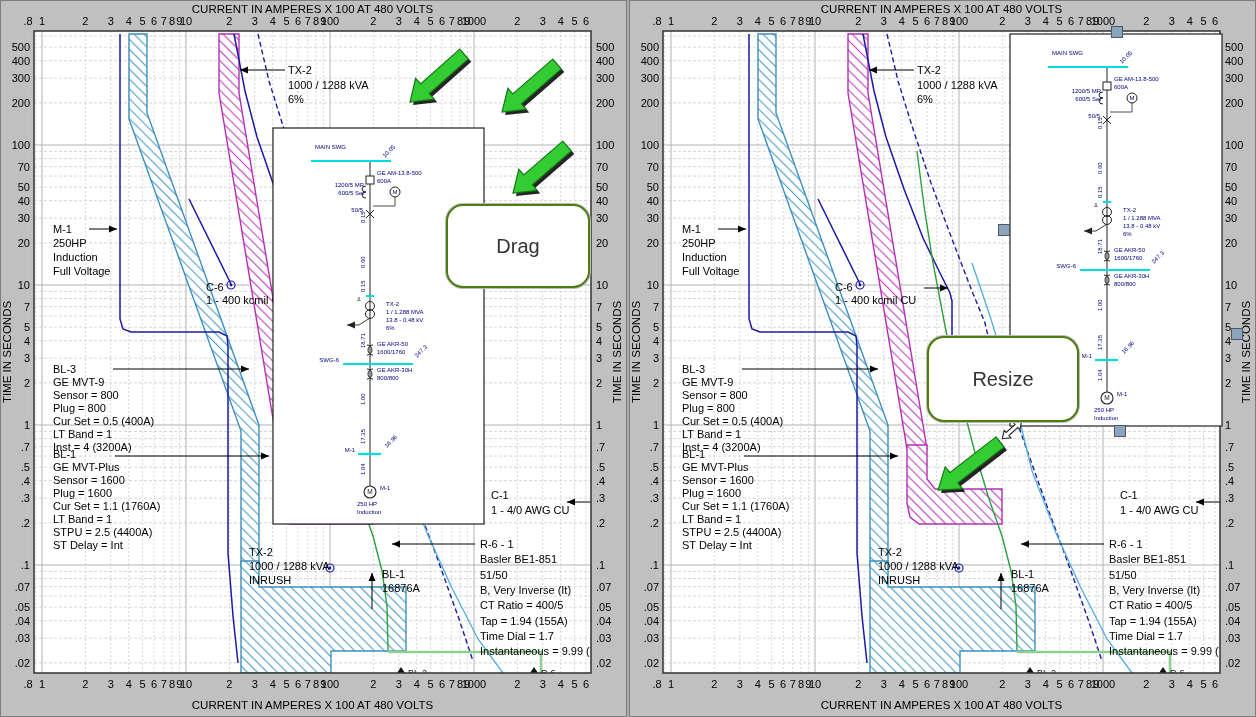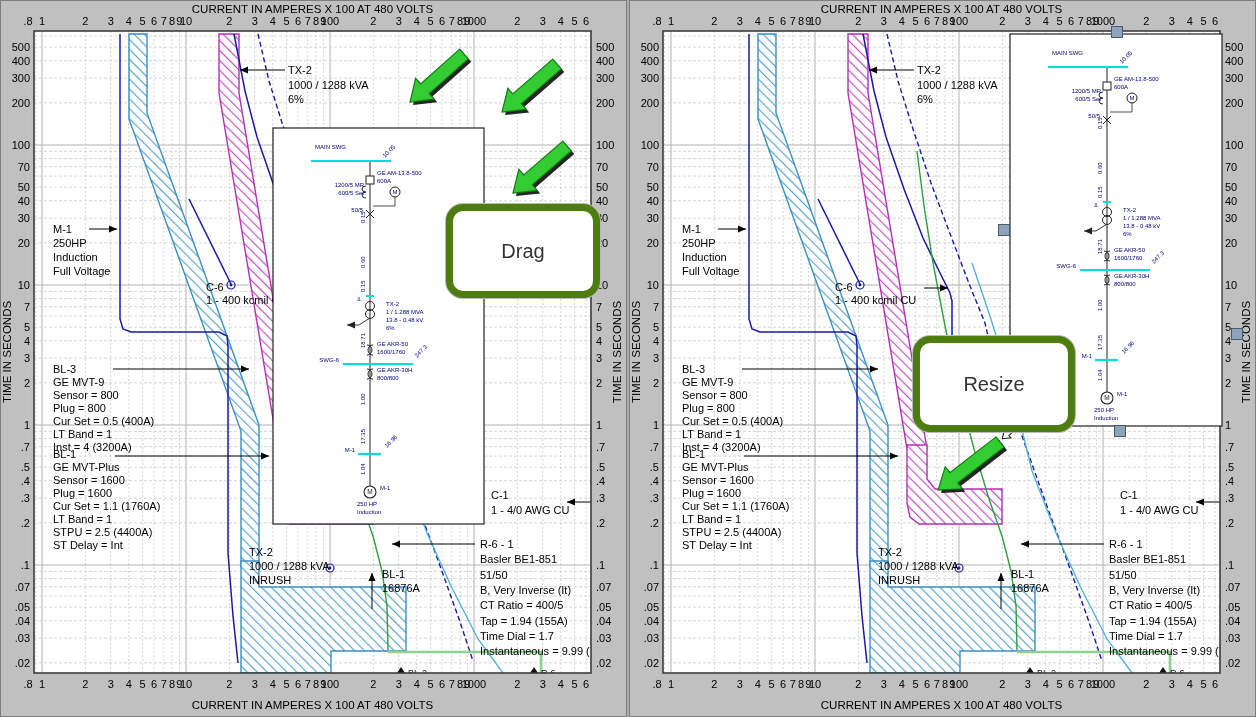--- a/index.html
+++ b/index.html
@@ -1,21 +1,21 @@
 <!DOCTYPE html>
 <html><head>
 <meta charset="utf-8">
 <style>
   html,body{margin:0;padding:0;background:#9e9e9e;width:1256px;height:717px;overflow:hidden;
     font-family:"Liberation Sans",sans-serif;}
   #app{position:relative;width:1256px;height:717px;background:#aaa;}
   .panel{position:absolute;top:0;width:627px;height:717px;background:#c0c0c0;
     border:1px solid #7e7e7e;box-sizing:border-box;overflow:hidden;}
   .panel svg{position:absolute;left:0;top:0;}
-  .callout{position:absolute;background:#fff;border:7px solid #4d7c0f;border-radius:17px;
+  .callout{position:absolute;background:#fff;border:2px solid #4d7c0f;border-radius:17px;
     display:flex;align-items:center;justify-content:center;font-size:20px;color:#333;
     z-index:5;box-shadow:0 0 0 1px #bbb;}
 </style>
 </head>
 <body>
 
 <div id="app">
   <div class="panel" id="panel-0" style="left:0px">
     <svg id="svg-0" width="628" height="717">
         <defs>
@@ -776,15 +776,15 @@
         <rect x="368.5" y="223.5" width="11" height="11" fill="#8ca3bb" stroke="#4a5a6a" stroke-width="1"></rect>
         <rect x="481.5" y="25.5" width="11" height="11" fill="#8ca3bb" stroke="#4a5a6a" stroke-width="1"></rect>
         <rect x="484.5" y="424.5" width="11" height="11" fill="#8ca3bb" stroke="#4a5a6a" stroke-width="1"></rect>
         <rect x="601.5" y="327.5" width="11" height="11" fill="#8ca3bb" stroke="#4a5a6a" stroke-width="1"></rect>
         <g transform="translate(382,429) rotate(-42)">
           <path d="M-13,0 L-6,-5 L-6,-2 L6,-2 L6,-5 L13,0 L6,5 L6,2 L-6,2 L-6,5 Z" fill="#fff" stroke="#222" stroke-width="1.1"></path>
         </g>
         <path d="M369.0208742455558,438.8602959005096 L322.835348397834,474.61683204068123 L318.2440494503984,468.68640423357687 L311,492 L335.3848988541581,490.82666804676643 L330.7935999067225,484.89624023966206 L376.9791257544442,449.1397040994904 Z" fill="rgba(0,0,0,0.85)"></path>
         <path d="M366.0208742455558,435.8602959005096 L319.835348397834,471.61683204068123 L315.2440494503984,465.68640423357687 L308,489 L332.3848988541581,487.82666804676643 L327.7935999067225,481.89624023966206 L373.9791257544442,446.1397040994904 Z" fill="#33cc33" stroke="#157a15" stroke-width="1.2"></path>
       </svg>
-    <div class="callout" id="callout-1" style="left: 283px; top: 335px; width: 148px; height: 82px;">Resize</div>
+    <div class="callout" id="callout-1" style="left: 297px; top: 335px; width: 148px; height: 82px;">Resize</div>
   </div>
 </div>
 
 </body></html>

